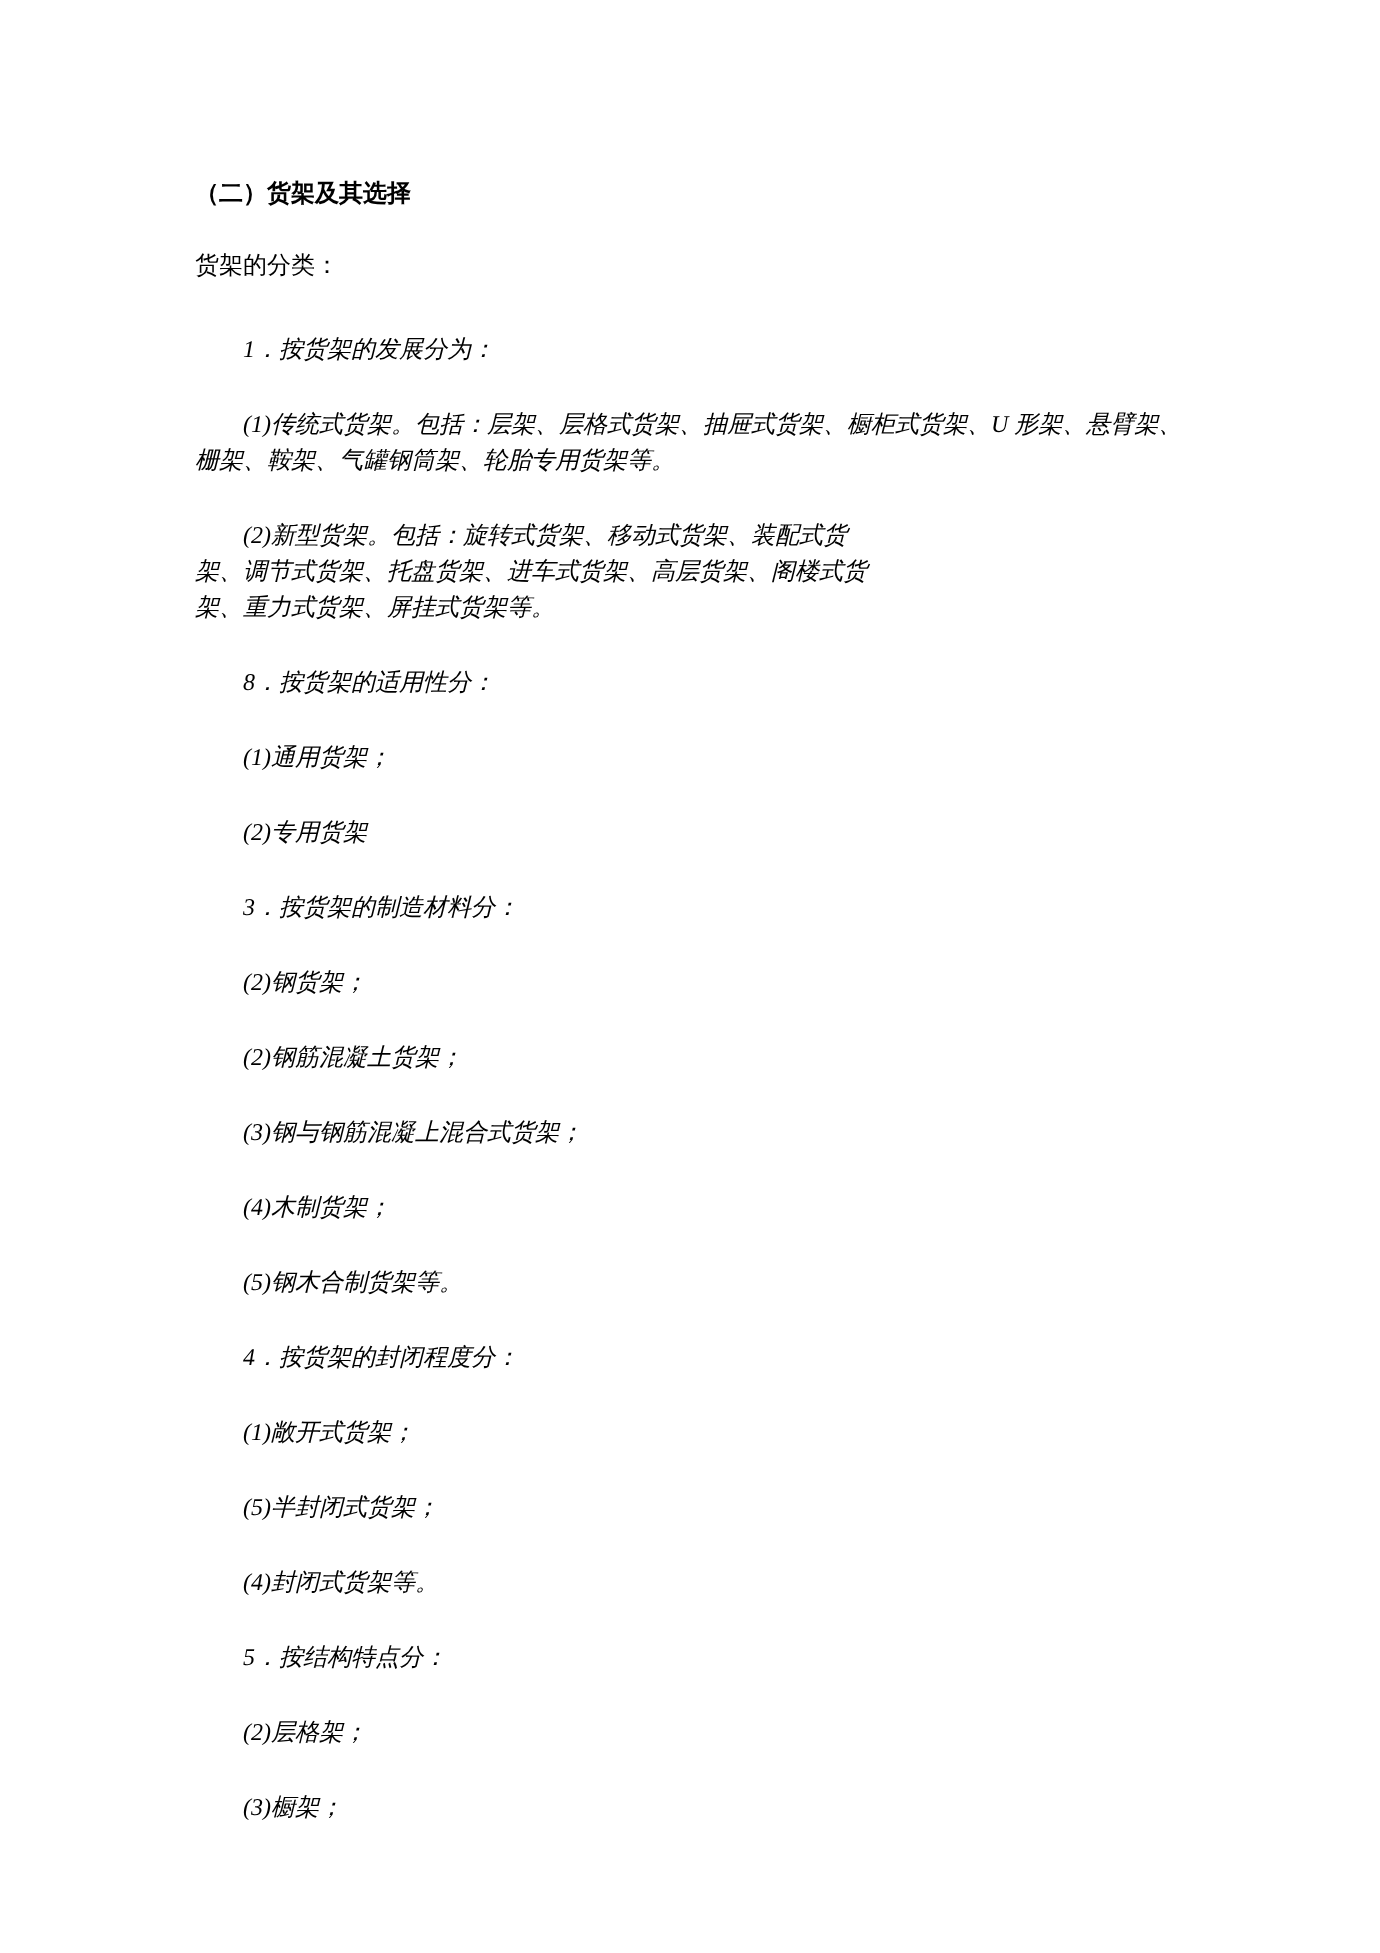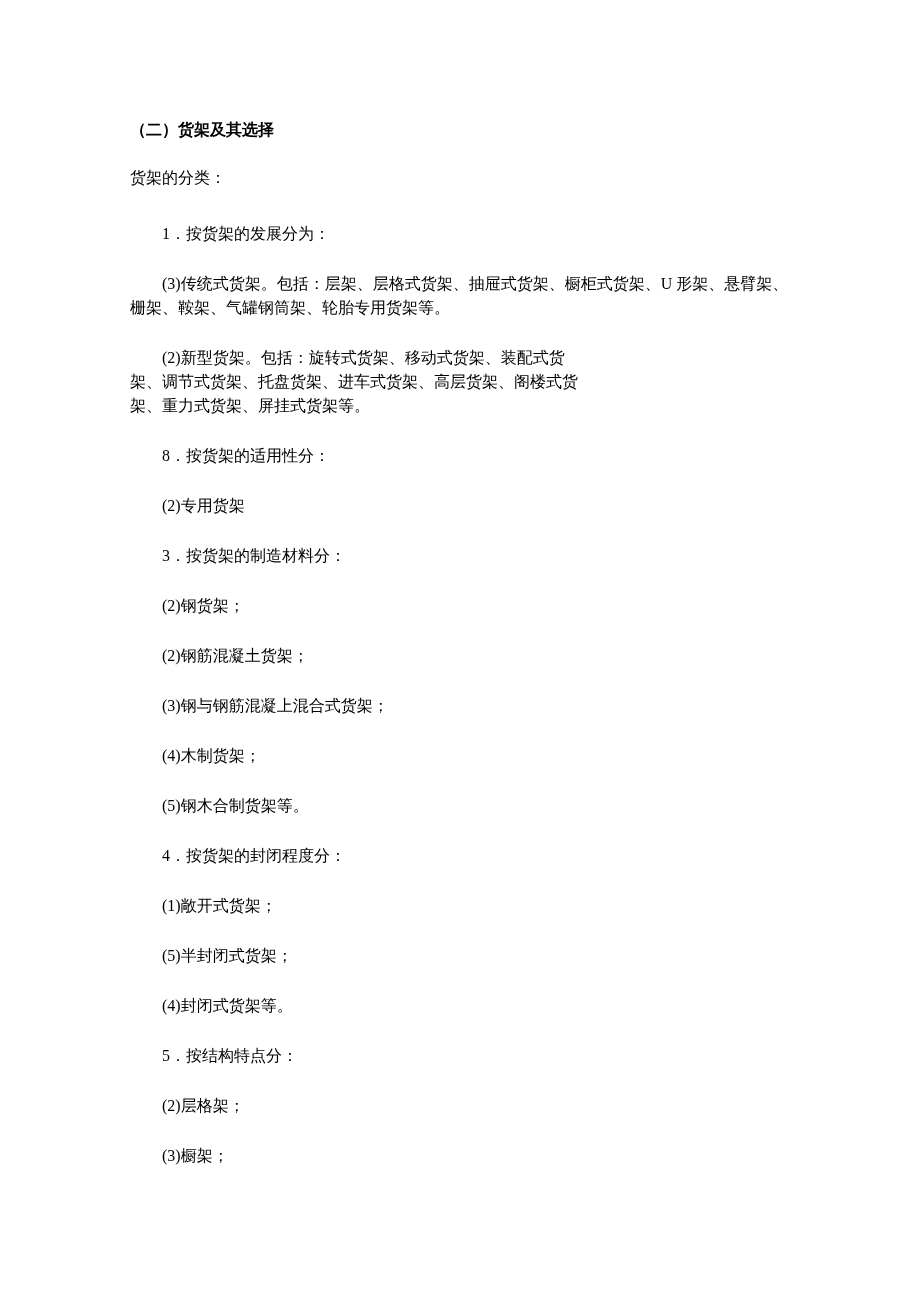--- a/index.html
+++ b/index.html
@@ -22,33 +22,35 @@
     margin-bottom: 24px;
   }
   .intro {
     margin-bottom: 32px;
   }
   .para {
     margin-bottom: 26px;
   }
   .indent1 {
     text-indent: 2em;
+    font-style: italic;
   }
 </style>
 </head>
 <body>
 
 <div class="page">
   <div class="heading">（二）货架及其选择</div>
   <div class="intro">货架的分类：</div>
 
   <div class="para indent1">1．按货架的发展分为：</div>
-  <div class="para indent1" style="max-width: 680px; text-indent: 2em;">(3)传统式货架。包括：层架、层格式货架、抽屉式货架、橱柜式货架、U 形架、悬臂架、栅架、鞍架、气罐钢筒架、轮胎专用货架等。</div>
+  <div class="para indent1" style="max-width: 680px; text-indent: 2em;">(1)传统式货架。包括：层架、层格式货架、抽屉式货架、橱柜式货架、U 形架、悬臂架、栅架、鞍架、气罐钢筒架、轮胎专用货架等。</div>
   <div class="para indent1" style="max-width: 460px; text-indent: 2em;">(2)新型货架。包括：旋转式货架、移动式货架、装配式货架、调节式货架、托盘货架、进车式货架、高层货架、阁楼式货架、重力式货架、屏挂式货架等。</div>
   <div class="para indent1">8．按货架的适用性分：</div>
+  <div class="para indent1">(1)通用货架；</div>
   <div class="para indent1">(2)专用货架</div>
   <div class="para indent1">3．按货架的制造材料分：</div>
   <div class="para indent1">(2)钢货架；</div>
   <div class="para indent1">(2)钢筋混凝土货架；</div>
   <div class="para indent1">(3)钢与钢筋混凝上混合式货架；</div>
   <div class="para indent1">(4)木制货架；</div>
   <div class="para indent1">(5)钢木合制货架等。</div>
   <div class="para indent1">4．按货架的封闭程度分：</div>
   <div class="para indent1">(1)敞开式货架；</div>
   <div class="para indent1">(5)半封闭式货架；</div>

